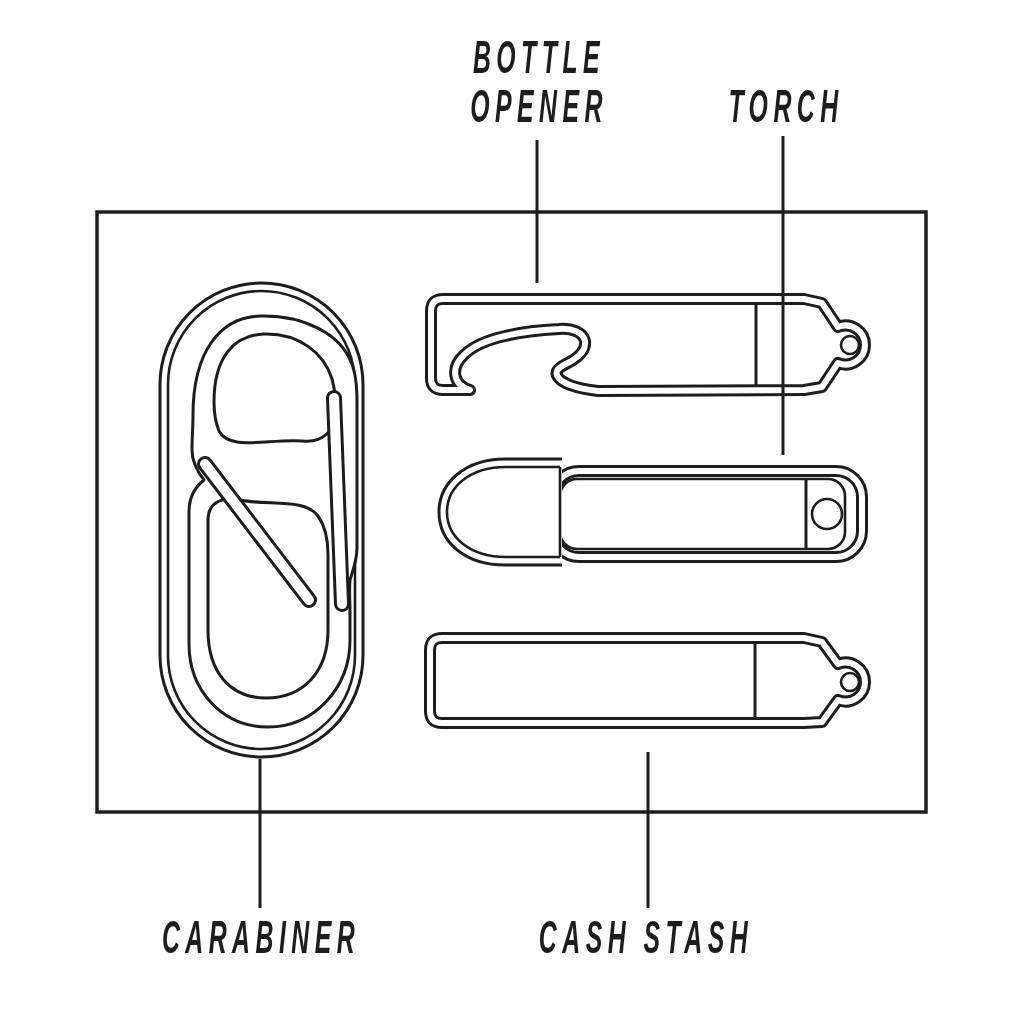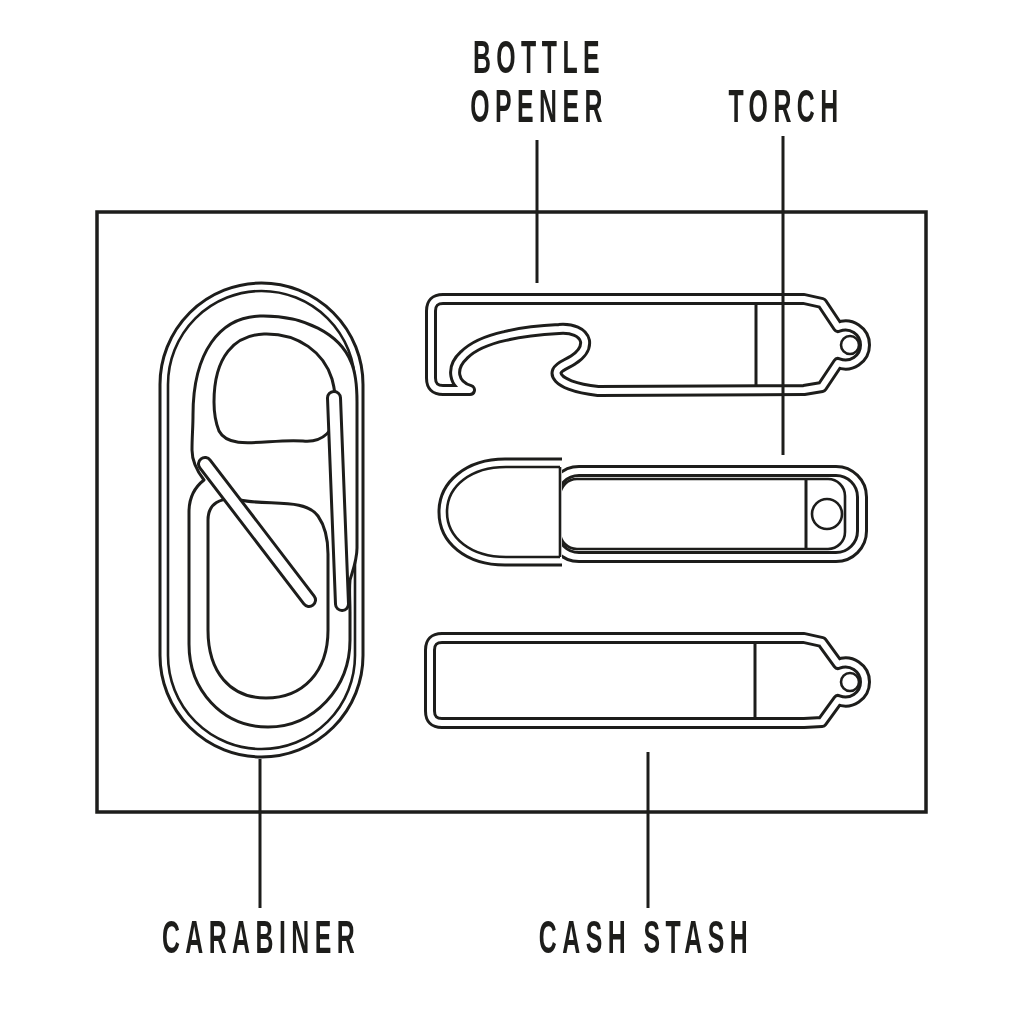--- a/index.html
+++ b/index.html
@@ -2,20 +2,21 @@
 <html><head>
 <meta charset="utf-8">
 <style>
   html,body { margin:0; padding:0; background:#ffffff; }
   .stage {
     position:relative;
     width:1024px; height:1024px;
     background:#ffffff;
     overflow:hidden;
     font-family:"Liberation Sans", sans-serif;
+    font-style:italic;
   }
   .stage svg { position:absolute; left:0; top:0; }
   .label {
     position:absolute;
     font-family:"Liberation Sans", sans-serif;
     font-weight:700;
     font-size:46px;
     line-height:49px;
     letter-spacing:0.22em;
     color:#1d1d1b;

